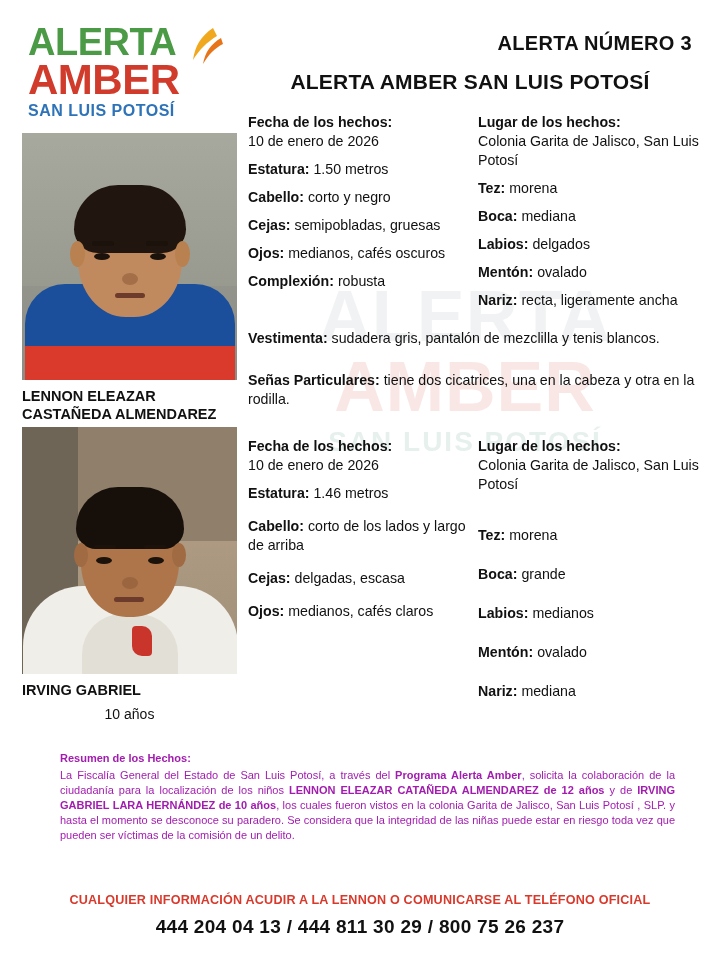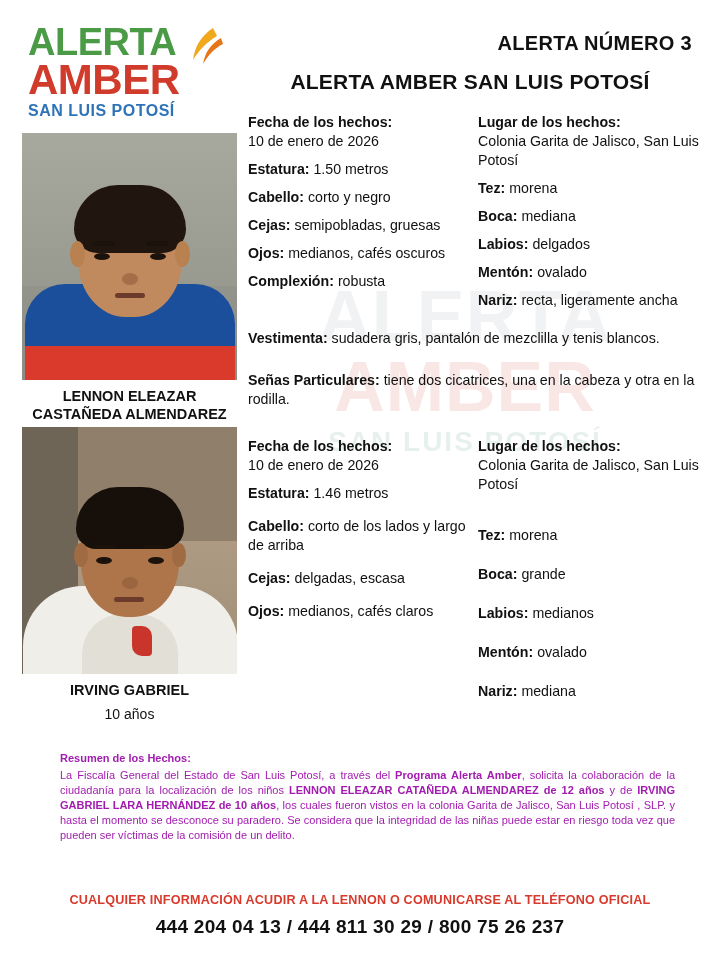--- a/index.html
+++ b/index.html
@@ -74,21 +74,21 @@
 
   
   .photo-card { position: absolute; left: 22px; width: 215px; }
   .photo-card .photo {
     width: 215px; height: 247px;
     overflow: hidden;
     position: relative;
     background: #8a8d86;
   }
   .photo-card .caption {
-    text-align: center;
+    text-align: left;
     font-size: 14.5px; font-weight: bold;
     line-height: 1.25;
     margin-top: 7px;
     color: #111;
   }
   .photo-card .age {
     text-align: center;
     font-size: 14px;
     margin-top: 7px;
     color: #111;

